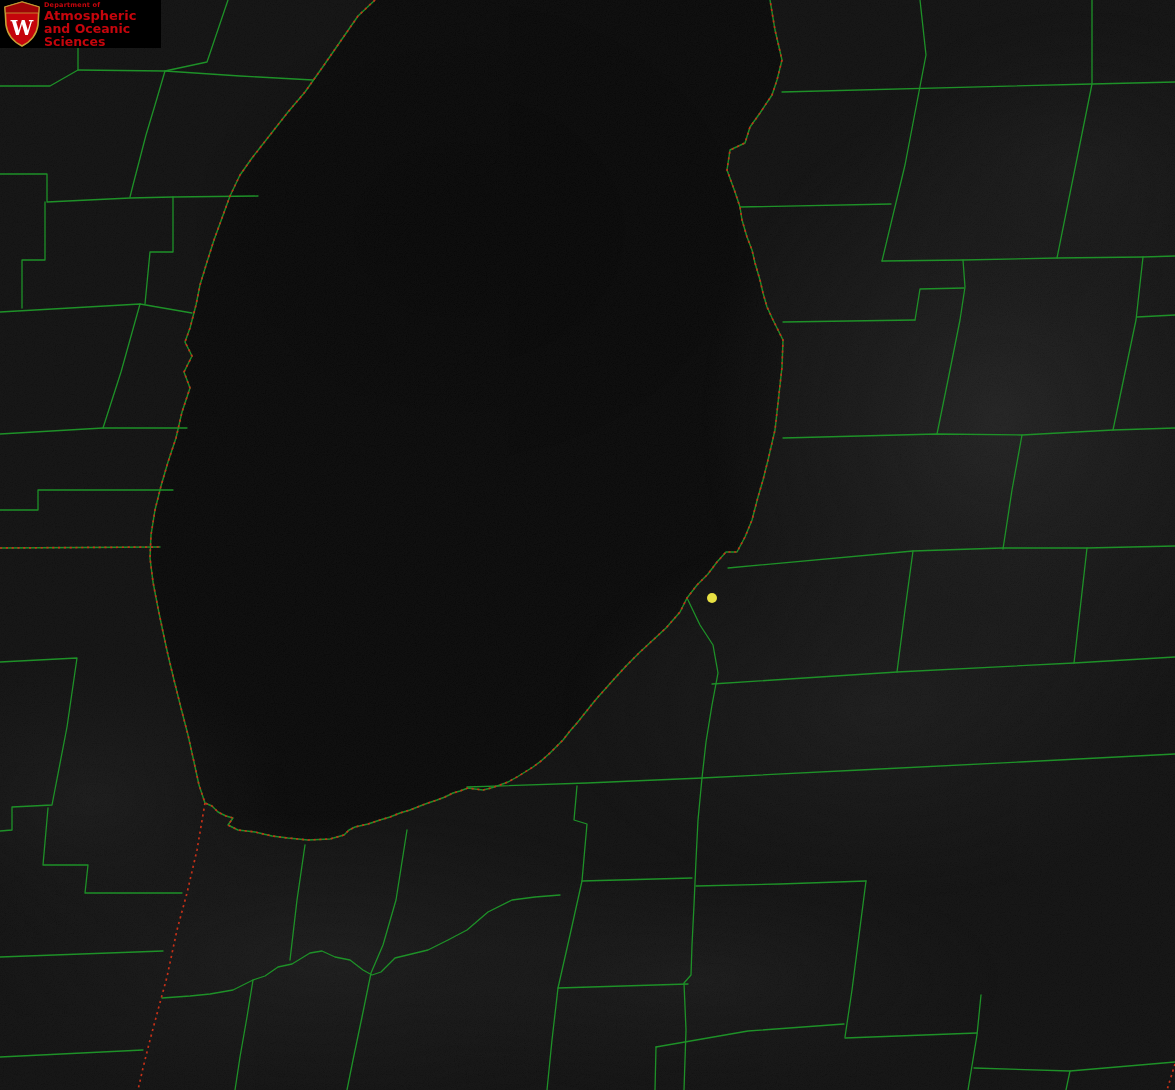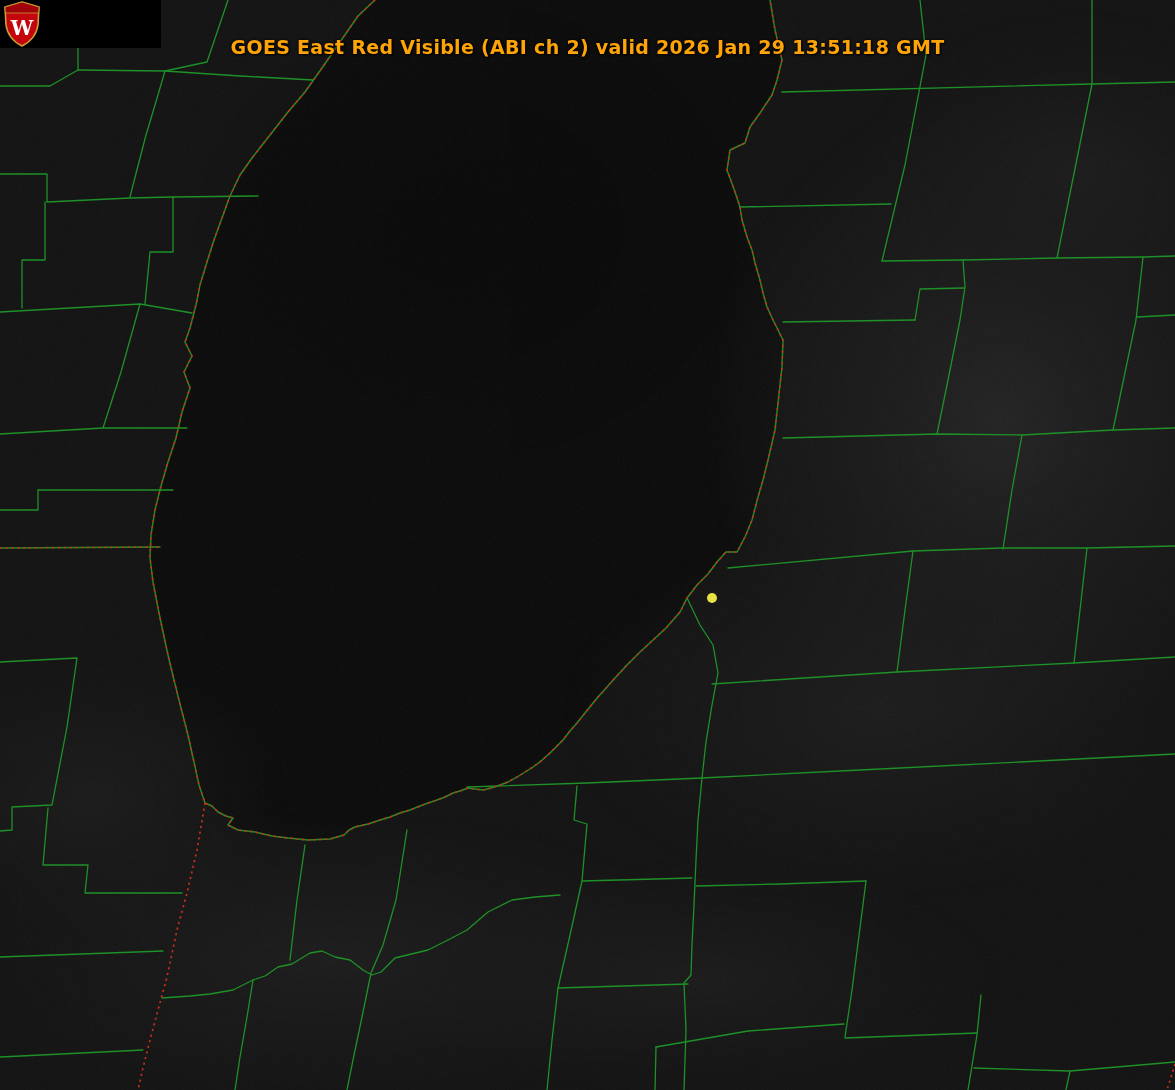--- a/index.html
+++ b/index.html
@@ -136,17 +136,21 @@
 
     <circle id="marker" r="5" fill="#e8e143" cx="712" cy="598"></circle>
   </svg>
 
   <div id="logo">
     <svg id="crest" viewBox="0 0 40 46">
       <path d="M20 1 L37 6 L36 24 Q34 38 20 45 Q6 38 4 24 L3 6 Z" fill="#c5050c" stroke="#c8a035" stroke-width="1.6"></path>
       <path d="M20 1 L37 6 L36.6 12 L3.4 12 L3 6 Z" fill="#a00408" stroke="#c8a035" stroke-width="0.8"></path>
       <text x="20" y="34" text-anchor="middle" font-family="DejaVu Serif, Liberation Serif, serif" font-size="20" font-weight="bold" fill="#ffffff">W</text>
     </svg>
+    <div id="logo-text">
+      <div id="logo-dept">Department of</div>
+      <div id="logo-l1">Atmospheric</div>
+      <div id="logo-l2">and Oceanic Sciences</div>
+    </div>
   </div>
 
-  <div id="title" style="color: rgb(255, 164, 8);">GOES East Red Visible (ABI ch 2) valid 2026 Jan 29 13:51:18 GMT</div>
 
 </div>
 
 </body></html>

